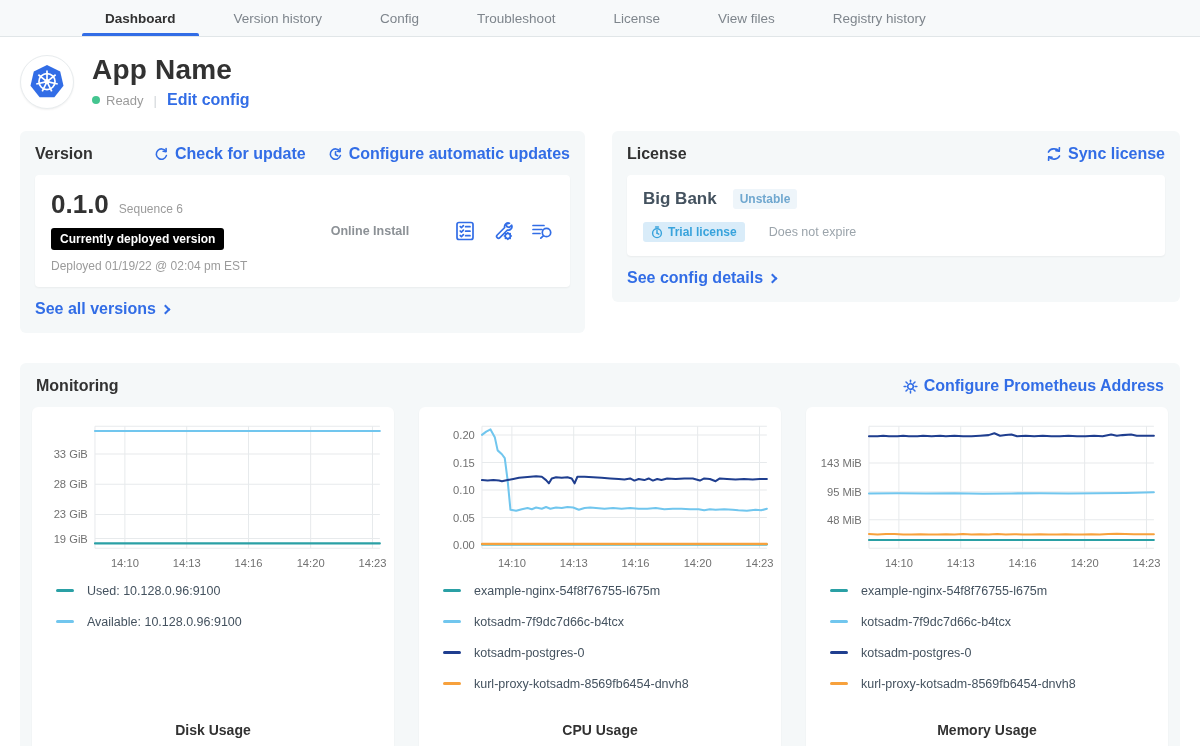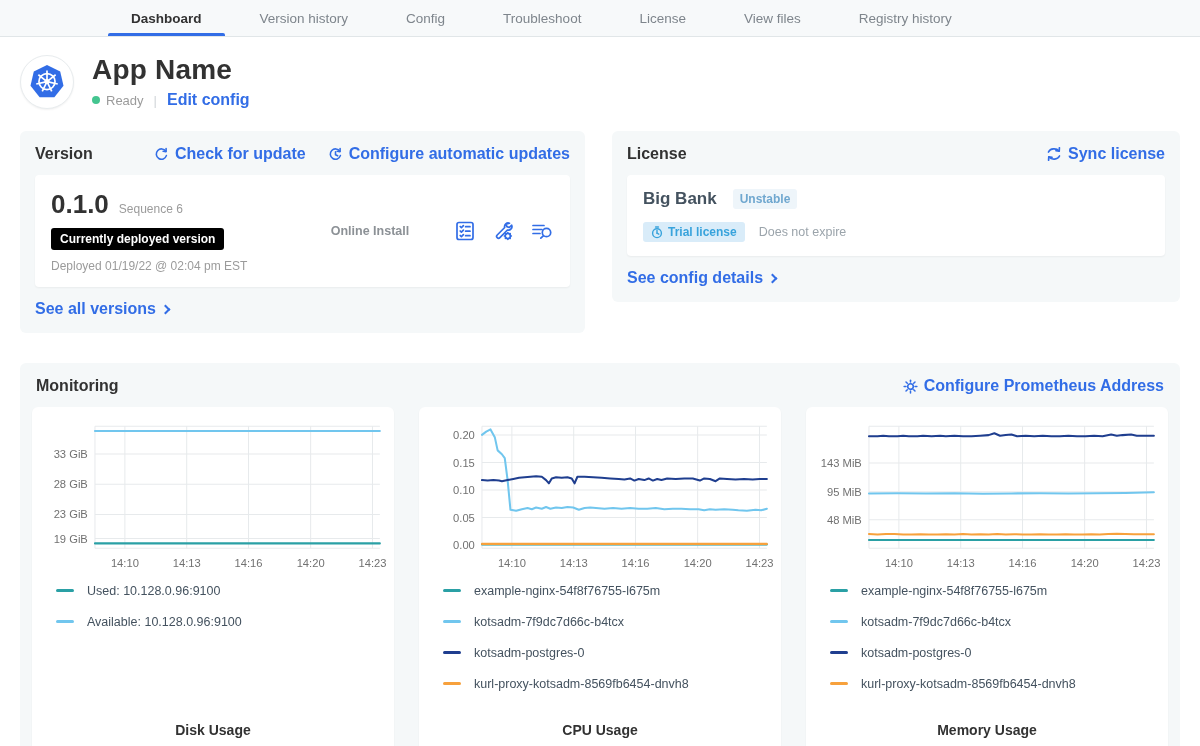--- a/index.html
+++ b/index.html
@@ -1,21 +1,21 @@
 <!DOCTYPE html>
 <html><head>
 <meta charset="utf-8">
 <style>
   * { margin:0; padding:0; box-sizing:border-box; }
   html,body { width:1200px; height:746px; background:#ffffff;
     font-family:"Liberation Sans","DejaVu Sans",sans-serif; color:#323232; overflow:hidden; }
 
   
   .topnav { height:37px; background:#f7f9fa; border-bottom:1px solid #e1e6e8;
-    display:flex; align-items:stretch; padding-left:102px; }
+    display:flex; align-items:stretch; padding-left:76px; }
   .tab { display:flex; align-items:center; padding:0 29px; font-size:13.5px; color:#7e858c;
     cursor:pointer; position:relative; }
   .tab.active { color:#323232; font-weight:bold; }
   .tab.active::after { content:""; position:absolute; left:6px; right:6px; bottom:0;
     height:3px; background:#326de6; border-radius:2px 2px 0 0; }
 
   
   .main { padding:0 20px; }
   .app-header { display:flex; align-items:center; margin-top:17px; }
   .app-logo { width:54px; height:54px; border-radius:50%; background:#fff;
@@ -52,21 +52,21 @@
   .v-icons { display:flex; gap:16px; align-items:center; }
   .icon-btn { cursor:pointer; display:flex; }
   .see-link { margin-top:13px; display:flex; align-items:center; gap:6px; }
   .chev { width:7px; height:7px; border-right:2px solid #326de6; border-top:2px solid #326de6;
     transform:rotate(45deg); display:inline-block; }
 
   .lic-row1 { display:flex; align-items:center; gap:16px; }
   .lic-name { font-size:17px; font-weight:bold; color:#44525f; }
   .badge-channel { font-size:12px; font-weight:bold; color:#6fa7cf; background:#eef5fa;
     padding:3px 7px; border-radius:3px; }
-  .lic-row2 { display:flex; align-items:center; gap:14px; margin-top:13px; }
+  .lic-row2 { display:flex; align-items:center; gap:24px; margin-top:13px; }
   .badge-trial { font-size:12px; font-weight:bold; color:#38a3dc; background:#d9ecf9;
     padding:3px 8px; border-radius:3px; display:inline-flex; align-items:center; gap:5px; }
   .lic-expire { font-size:12.5px; color:#9ba4ab; }
 
   
   .monitoring { margin:30px 20px 0; background:#f5f8f9; border-radius:6px; padding:14px 12px 12px; }
   .mon-head { display:flex; align-items:center; justify-content:space-between; padding:0 4px; }
   .charts-row { display:flex; gap:25px; margin-top:12px; }
   .chart-card { flex:1; background:#fff; border-radius:6px; box-shadow:0 1px 2px rgba(0,0,0,.05);
     padding:10px 8px 0; display:flex; flex-direction:column; min-height:332px; }

